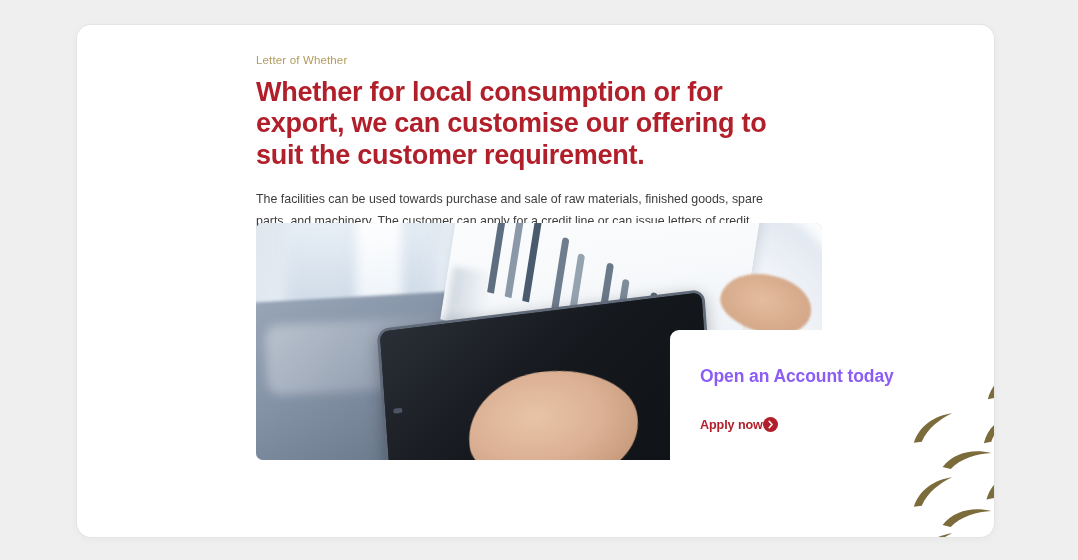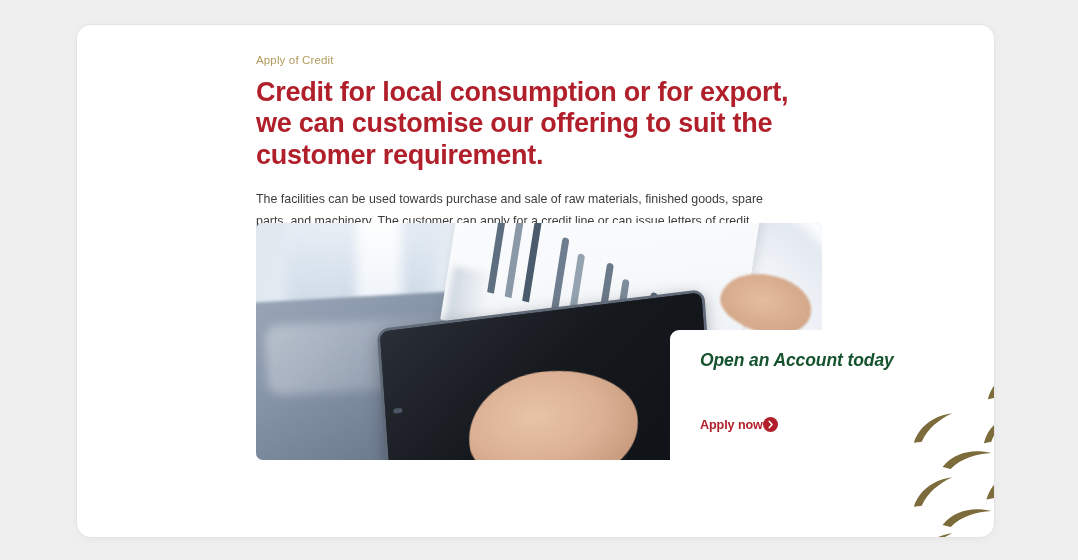--- a/index.html
+++ b/index.html
@@ -190,26 +190,25 @@
     left: 414px;
     top: 107px;
     width: 503px;
     height: 130px;
     background: #ffffff;
     border-top-left-radius: 9px;
   }
   .cta-title {
     position: absolute;
     left: 30px;
-    top: 20px;
+    top: 36px;
     font-size: 17.5px;
     font-weight: bold;
-    color: #14532d;
+    color: #8b5cf6;
     letter-spacing: -0.1px;
-    font-style: italic;
   }
   .cta-sub {
     position: absolute;
     left: 30px;
     top: 48px;
     font-size: 12.4px;
     color: #3b3b3b;
   }
   .cta-link {
     position: absolute;
@@ -253,23 +252,23 @@
     color: #7d6c3b;
   }
   .swoosh svg { display: block; width: 100%; height: 100%; }
 </style>
 </head>
 <body>
 
 <div class="page-card">
 
   <div class="content">
-    <div class="eyebrow">Apply of Credit</div>
-
-    <h1 class="headline">Credit for local consumption or for export, we can customise our offering to suit the customer requirement.</h1>
+    <div class="eyebrow">Letter of Whether</div>
+
+    <h1 class="headline">Whether for local consumption or for export, we can customise our offering to suit the customer requirement.</h1>
 
     <p class="body-copy">The facilities can be used towards purchase and sale of raw materials, finished goods, spare parts, and machinery. The customer can apply for a credit line or can issue letters of credit against cash margin.</p>
   </div>
 
   <div class="media-wrap">
 
     <div class="photo">
       <div class="ph-bg"></div>
       <div class="ph-window"></div>
       <div class="ph-window2"></div>

